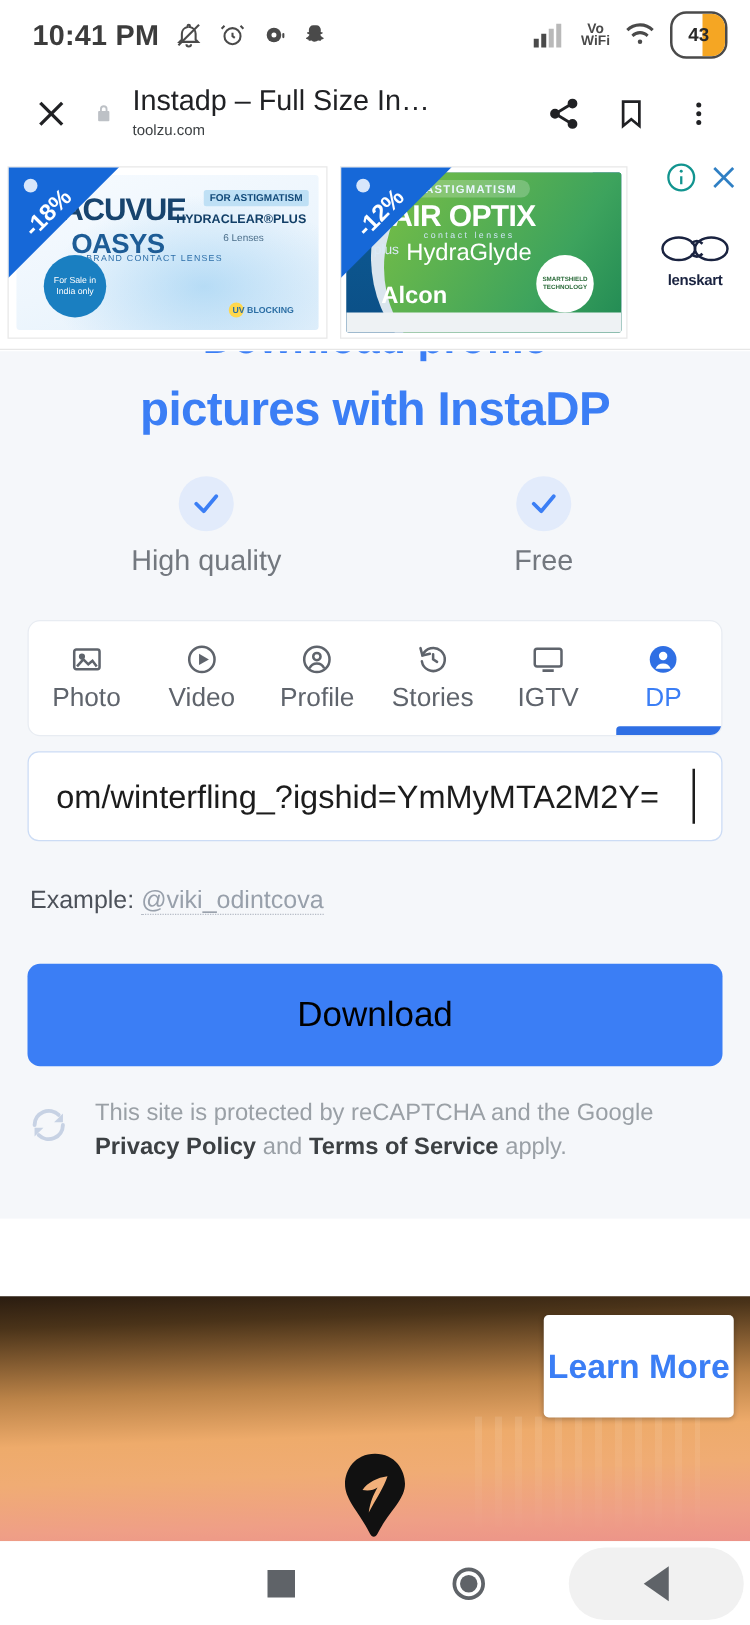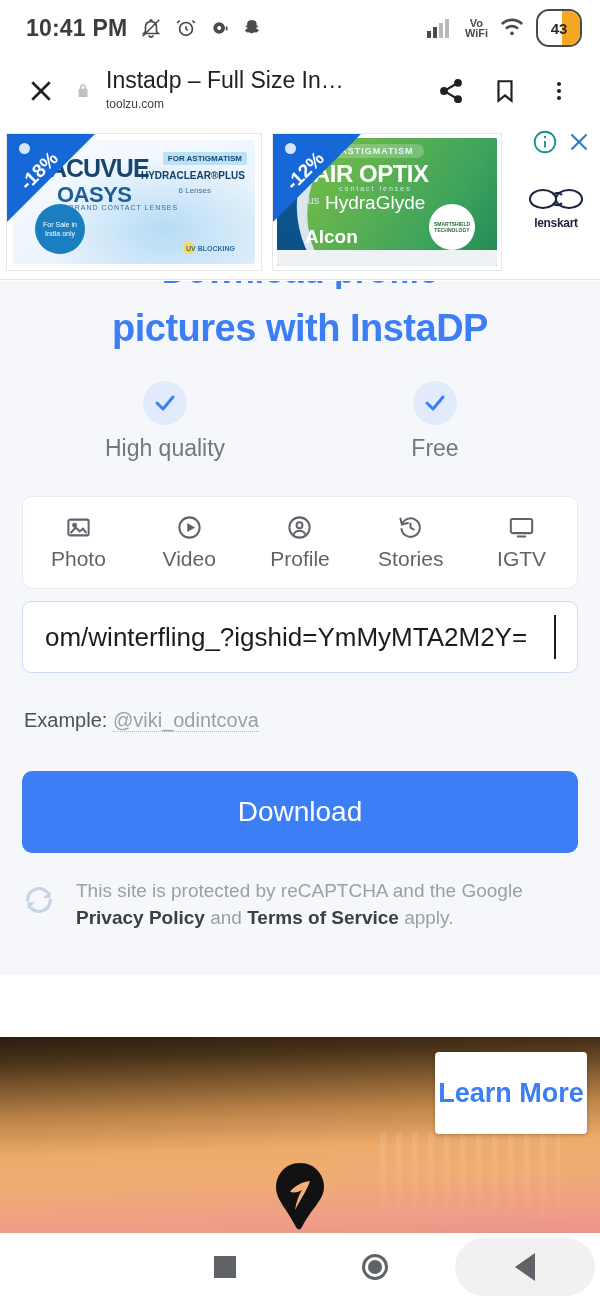--- a/index.html
+++ b/index.html
@@ -150,21 +150,21 @@
     font-family: "Liberation Sans", sans-serif; outline: none;
   }
   .caret {
     position: absolute; right: 22px; top: 14px; width: 2px; height: 44px; background: #1c1c1c;
   }
   .example { position: absolute; top: 428px; left: 24px; font-size: 20px; color: #4c5159; }
   .example .eg-user { color: #98a0ab; border-bottom: 1px dotted #b6bcc6; }
 
   .dlbtn {
     position: absolute; top: 490px; left: 22px; width: 556px; height: 82px;
-    background: #3b7ef5; border: none; border-radius: 10px; color: #ffffff;
+    background: #3b7ef5; border: none; border-radius: 10px; color: #000000;
     font-size: 28px; font-family: "Liberation Sans", sans-serif; cursor: pointer;
   }
 
   .recaptcha {
     position: absolute; top: 596px; left: 22px; width: 556px;
     display: flex; gap: 14px; align-items: flex-start;
   }
   .rc-icon { width: 40px; flex: 0 0 40px; padding-top: 6px; }
   .rc-text { font-size: 19px; line-height: 27px; color: #9aa0a6; }
   .rc-text b { color: #3c4043; font-weight: bold; }
@@ -418,20 +418,29 @@
         </svg>
         <div class="tab-label">Stories</div>
       </div>
       <div class="tab">
         <svg width="27" height="27" viewBox="0 0 24 24" fill="none" stroke="#5f646c" stroke-width="1.8">
           <rect x="2.5" y="4.5" width="19" height="12.5" rx="1.6"></rect>
           <line x1="8" y1="20" x2="16" y2="20"></line>
         </svg>
         <div class="tab-label">IGTV</div>
       </div>
+      <div class="tab active">
+        <svg width="27" height="27" viewBox="0 0 24 24" fill="#2f6fe4">
+          <circle cx="12" cy="12" r="9.5"></circle>
+          <circle cx="12" cy="9.6" r="3" fill="#fff"></circle>
+          <path d="M6.6 18.6a5.8 5.8 0 0 1 10.8 0z" fill="#fff"></path>
+        </svg>
+        <div class="tab-label">DP</div>
+        <div class="tab-underline"></div>
+      </div>
     </div>
 
     <div class="inputwrap">
       <input class="urlinput" type="text" value="om/winterfling_?igshid=YmMyMTA2M2Y=" style="">
       <div class="caret"></div>
     </div>
 
     <div class="example">
       <span>Example:</span>
       <span class="eg-user">@viki_odintcova</span>

